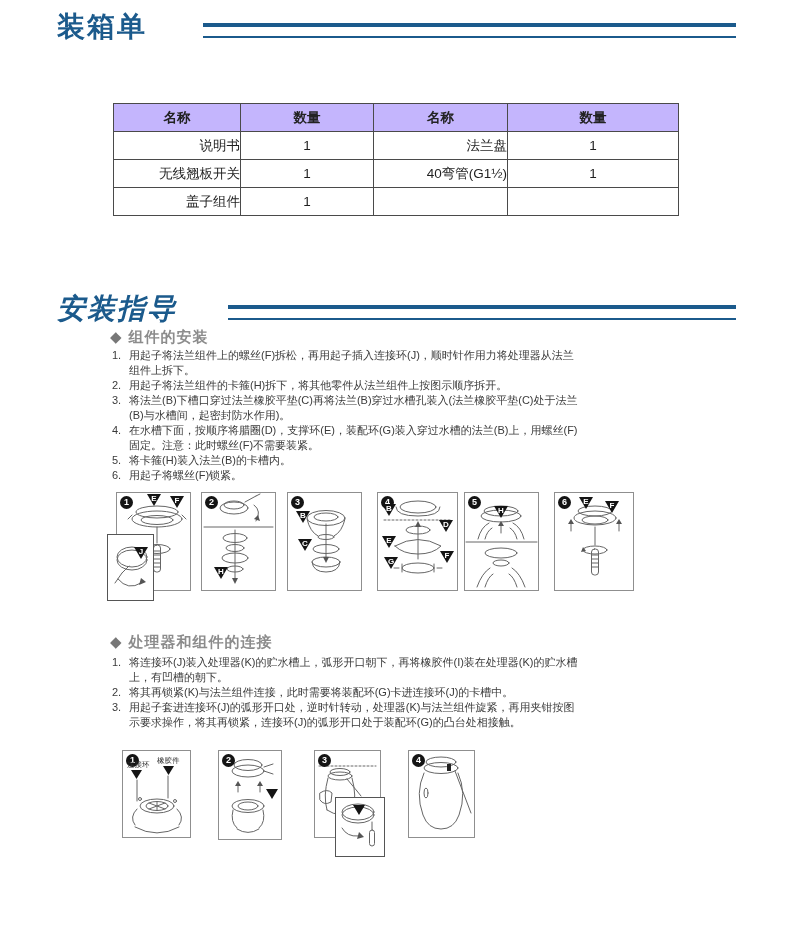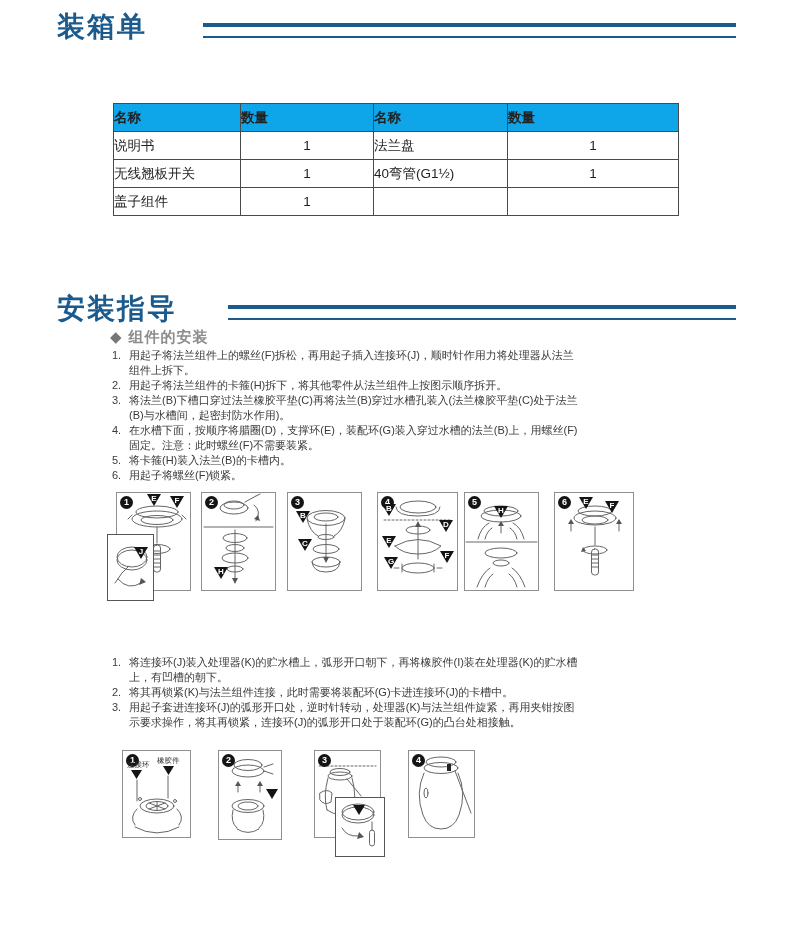--- a/index.html
+++ b/index.html
@@ -6,22 +6,22 @@
   #page{position:relative;width:790px;height:943px;background:#ffffff;overflow:hidden;
         font-family:"Liberation Sans","DejaVu Sans",sans-serif;color:#222;}
 
   .sec-title{position:absolute;font-size:28px;font-weight:bold;color:#1b5a8c;letter-spacing:2px;}
   .dline{position:absolute;height:9px;border-top:4px solid #1b5a8c;border-bottom:2px solid #1b5a8c;}
 
   .notice{position:absolute;left:120px;top:76px;font-size:13.5px;color:#2b2b2b;letter-spacing:0.5px;}
 
   table.pack{position:absolute;left:113px;top:103px;border-collapse:collapse;table-layout:fixed;width:565px;}
   table.pack td{border:1.6px solid #4a4a4a;height:27px;font-size:13.5px;color:#1f1f1f;padding:0;}
-  table.pack tr.hd td{background:#0ea5e9;text-align:left;font-weight:bold;color:#222;}
-  td.name{padding-left:24px;text-align:left;margin-top:27px;}
+  table.pack tr.hd td{background:#c4b5fd;text-align:center;font-weight:bold;color:#222;}
+  td.name{padding-left:24px;text-align:right;margin-top:27px;}
   td.qty{text-align:center;}
 
   .subhead{position:absolute;font-size:15px;color:#8c8c8c;letter-spacing:1px;font-weight:bold;}
   .subhead .diamond{margin-right:6px;color:#777;}
 
   .steps{position:absolute;}
   .step{display:flex;font-size:11px;line-height:15px;color:#3a3a3a;}
   .step-n{flex:none;width:17px;}
   .step-t{width:452px;}
 
@@ -75,21 +75,21 @@
     </tr>
     <tr>
       <td class="name">盖子组件</td>
       <td class="qty">1</td>
       <td class="name"></td>
       <td class="qty"></td>
     </tr>
   </tbody>
     </table>
 
-  <div class="sec-title" style="left:57px;top:290px;">安装指导</div>
+  <div class="sec-title" style="left:57px;top:290px;font-style:italic;">安装指导</div>
   <div class="dline" style="left:228px;top:305px;width:508px;"></div>
 
   <div class="subhead" style="left:110px;top:328px;">
     <span class="diamond">◆</span><span>组件的安装</span>
   </div>
 
   <div class="steps" style="left:112px;top:348px;">
     <div class="step">
         <span class="step-n">1.</span>
         <span class="step-t">用起子将法兰组件上的螺丝(F)拆松，再用起子插入连接环(J)，顺时针作用力将处理器从法兰组件上拆下。</span>
@@ -262,20 +262,23 @@
       <line x1="64" y1="38" x2="64" y2="29"></line>
       <polygon class="fill" points="61,31 67,31 64,26"></polygon>
       <line x1="40" y1="34" x2="40" y2="52"></line>
       <ellipse cx="40" cy="57" rx="12" ry="4"></ellipse>
       <polygon class="fill" points="28,54 26,59 31,58"></polygon>
       <rect x="36.5" y="56" width="7" height="26" rx="3"></rect>
       <path d="M36.5 62 h7 M36.5 66 h7 M36.5 70 h7 M36.5 74 h7"></path>
     </svg>
   </div>
 
+  <div class="subhead" style="left:110px;top:633px;">
+    <span class="diamond">◆</span><span>处理器和组件的连接</span>
+  </div>
 
   <div class="steps" style="left:112px;top:655px;">
     <div class="step">
         <span class="step-n">1.</span>
         <span class="step-t">将连接环(J)装入处理器(K)的贮水槽上，弧形开口朝下，再将橡胶件(I)装在处理器(K)的贮水槽上，有凹槽的朝下。</span>
       </div>
     <div class="step">
         <span class="step-n">2.</span>
         <span class="step-t">将其再锁紧(K)与法兰组件连接，此时需要将装配环(G)卡进连接环(J)的卡槽中。</span>
       </div>

